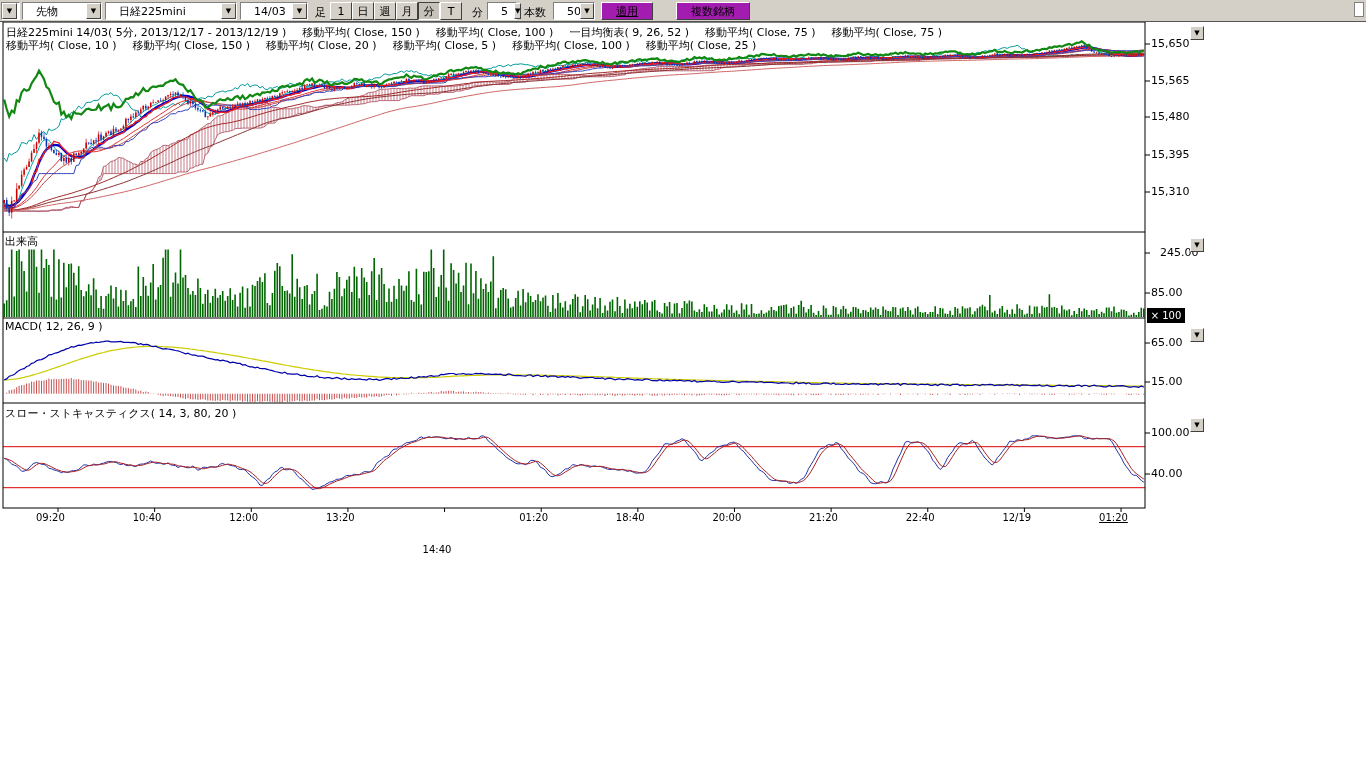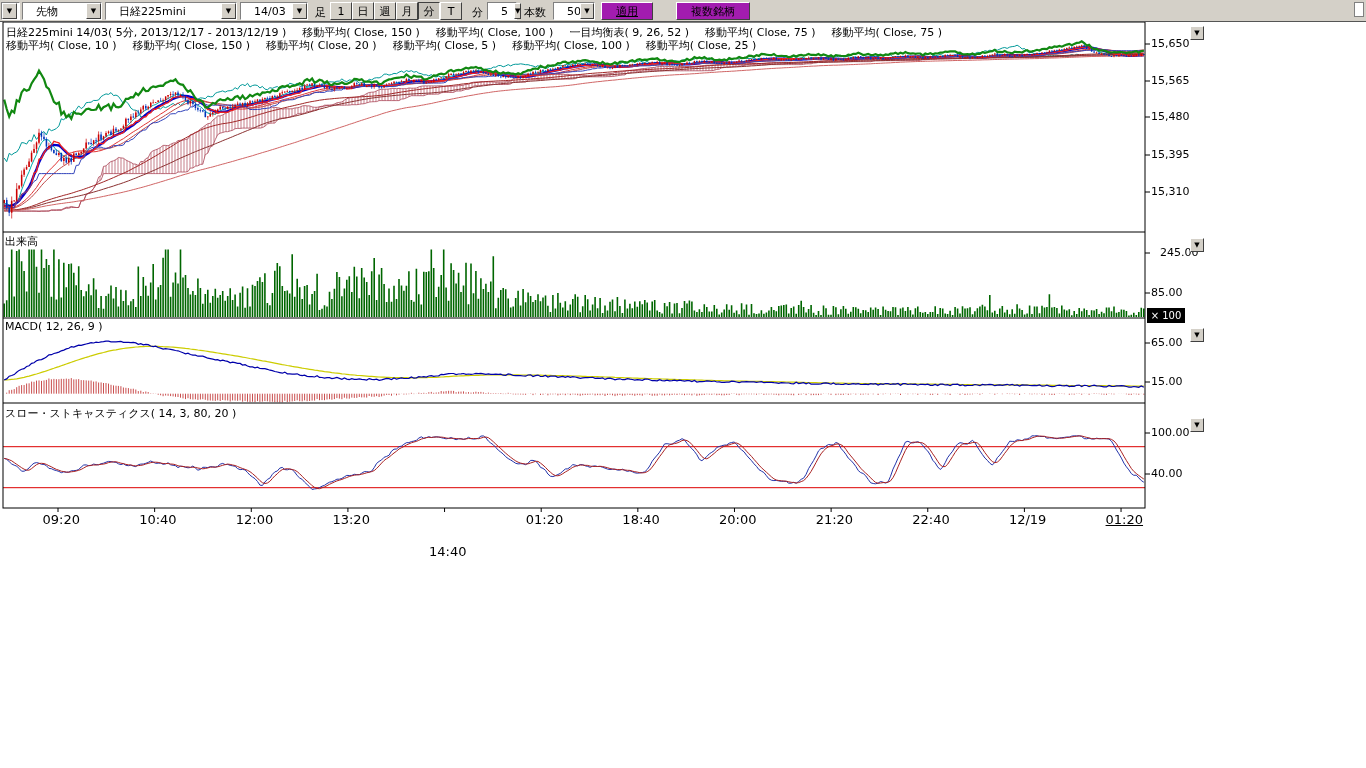--- a/index.html
+++ b/index.html
@@ -16,21 +16,21 @@
 .tb-btn{width:22px;height:18px;background:#d4d0c8;border:1px solid;border-color:#fff #404040 #404040 #fff;font-size:11px;font-family:inherit;padding:0;color:#000}
 .tb-btn.active{border-color:#404040 #fff #fff #404040;background:#c6c2ba}
 .push-btn{position:absolute;top:2px;height:18px;background:#a21caf;border:1px solid;border-color:#fff #404040 #404040 #fff;font-size:11px;font-family:inherit;padding:0 14px;color:#000}
 .push-btn.apply{text-decoration:underline}
 .legend-row{position:absolute;left:6px;display:flex;gap:16px;font-size:11px;color:#000;white-space:nowrap;z-index:2}
 .panel-label{position:absolute;left:5px;font-size:11px;color:#000;z-index:2}
 .axis-combo{position:absolute;left:1190px;width:14px;height:14px;background:#d4d0c8;border:1px solid;border-color:#fff #404040 #404040 #fff;font-size:7px;line-height:12px;text-align:center;z-index:3;color:#000}
 .mult-box{position:absolute;left:1147px;top:308px;width:38px;height:15px;background:#000;color:#fff;font-size:10px;text-align:center;line-height:15px;z-index:3}
 .corner-box{position:absolute;left:1354px;top:2px;width:10px;height:15px;background:#fff;border:1px solid #808080;z-index:3}
 .ax{position:absolute;font-size:11px;color:#000;white-space:nowrap}
-.tx{position:absolute;font-size:13px;color:#000;width:44px;text-align:right;white-space:nowrap}
+.tx{position:absolute;font-size:10px;color:#000;width:44px;text-align:left;white-space:nowrap}
 </style>
 </head>
 <body>
 
 <div id="app">
 
   <svg id="plot" width="1366" height="768">
       <defs>
         <pattern id="hatch" width="3" height="4" patternUnits="userSpaceOnUse">
           <line x1="1" y1="0" x2="1" y2="4" stroke="#aa4455" stroke-width="0.7"></line>

